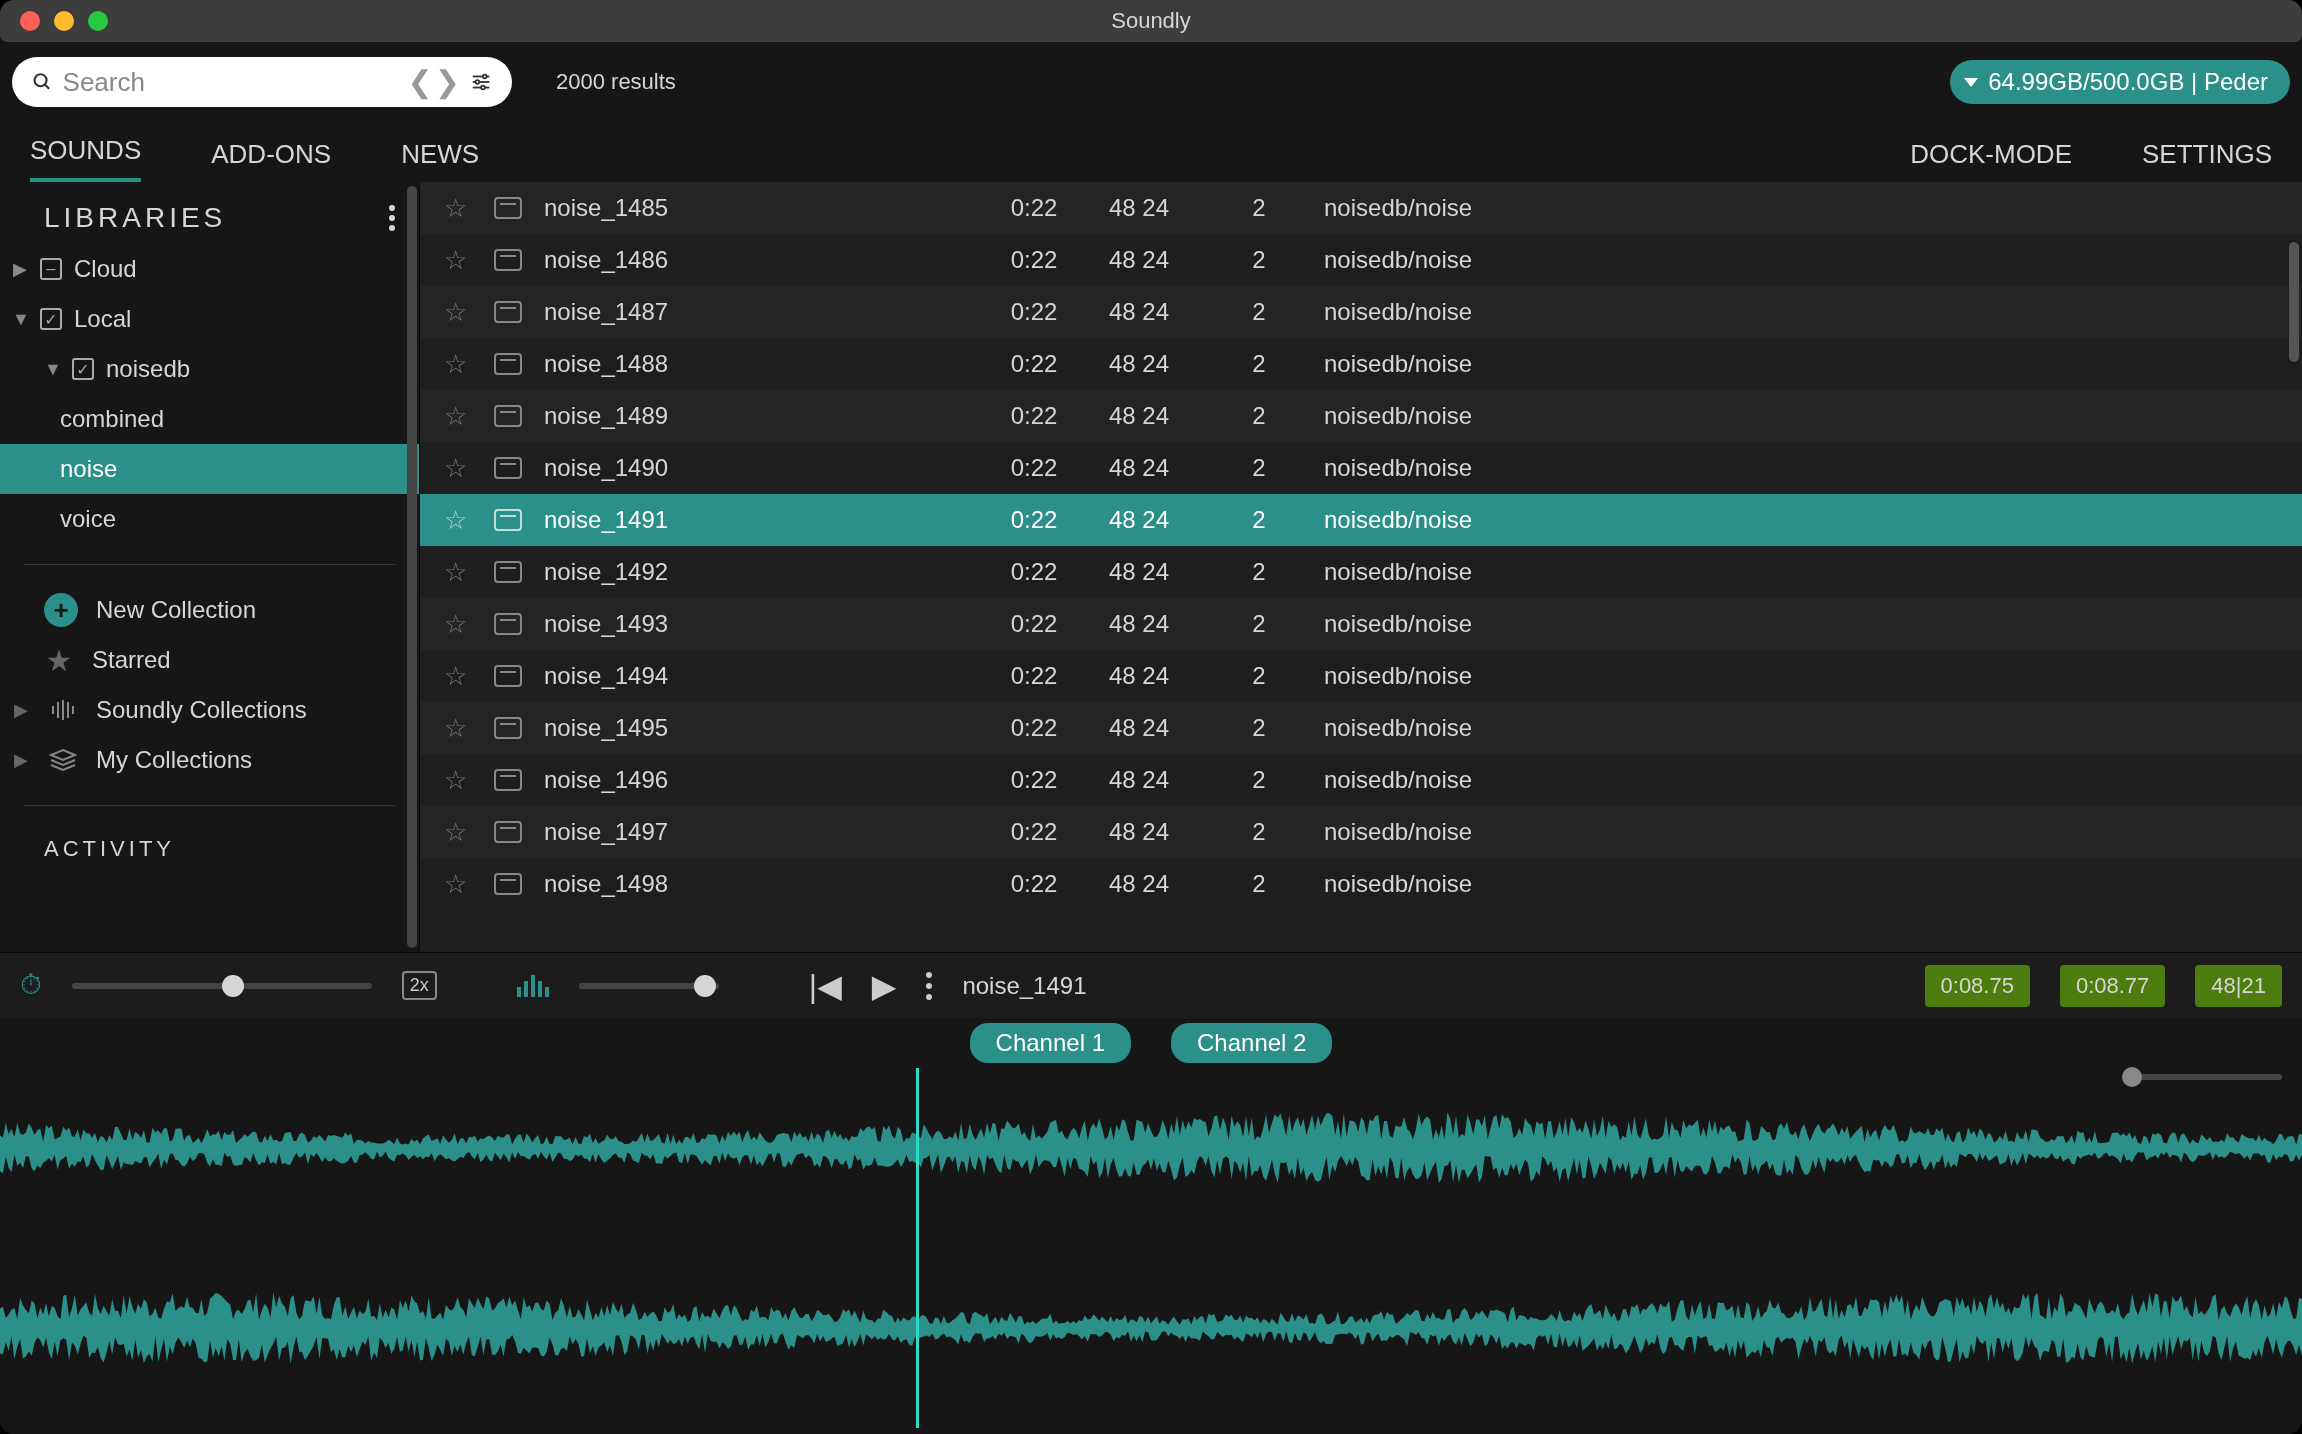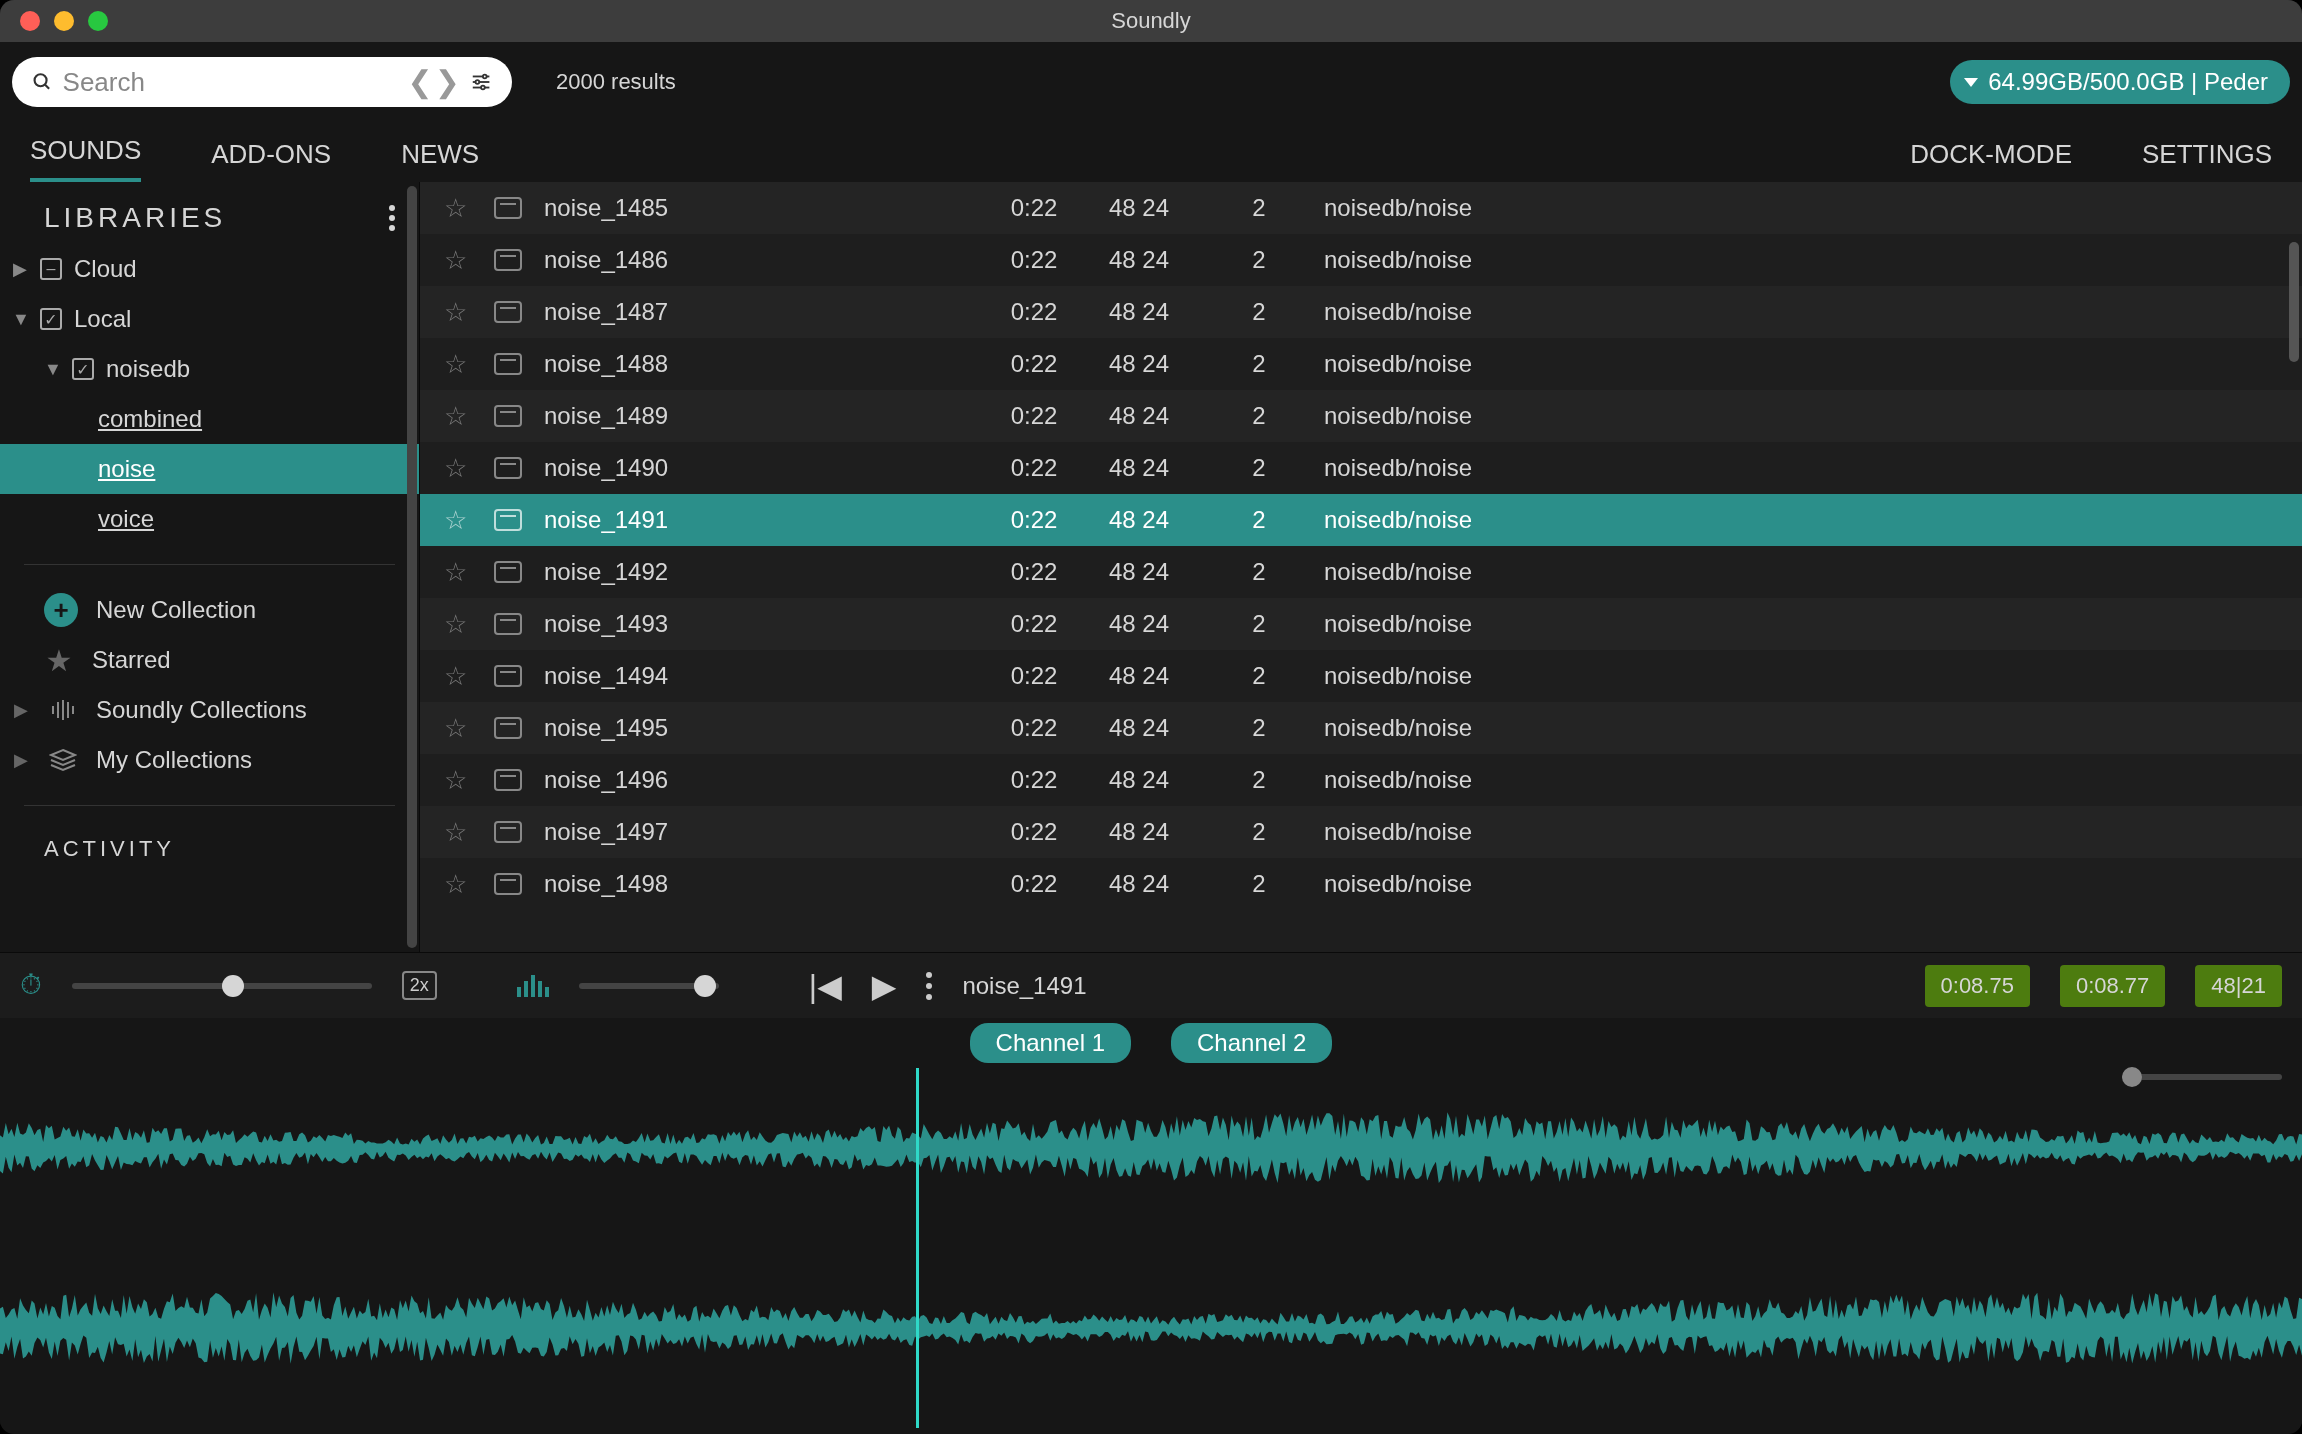--- a/index.html
+++ b/index.html
@@ -1,20 +1,20 @@
 <!DOCTYPE html>
 <html><head>
 <meta charset="utf-8">
 <style>
 * { margin: 0; padding: 0; box-sizing: border-box; font-family: -apple-system, BlinkMacSystemFont, "Segoe UI", Helvetica, Arial, sans-serif; }
 html, body { width: 2302px; height: 1434px; background: #000; overflow: hidden; }
 .window { position: relative; width: 2302px; height: 1434px; background: #161616; border-radius: 14px; overflow: hidden; }
 
 
-.titlebar { height: 42px; background: #3d3d3d; display: flex; align-items: center; position: relative; }
+.titlebar { height: 42px; background: #3d3d3d; display: flex; align-items: center; position: relative; border-radius: 7px; }
 .traffic { display: flex; gap: 14px; padding-left: 20px; }
 .tl { width: 20px; height: 20px; border-radius: 50%; }
 .tl.red { background: #ff5f57; }
 .tl.yel { background: #febc2e; }
 .tl.grn { background: #28c840; }
 .title { position: absolute; left: 0; right: 0; text-align: center; color: #d6d6d6; font-size: 22px; pointer-events: none; }
 
 
 .topbar { height: 80px; display: flex; align-items: center; padding: 0 12px; }
 .searchwrap { display: flex; align-items: center; background: #fff; border-radius: 40px; height: 50px; width: 500px; padding: 0 20px; gap: 10px; }
@@ -40,21 +40,21 @@
 .sidebar { width: 420px; background: #161616; position: relative; border-right: 1px solid #0a0a0a; }
 .sb-scroll { width: 10px; background: #444; position: absolute; right: 2px; top: 4px; bottom: 4px; border-radius: 5px; }
 .sb-inner { padding: 10px 0 0 0; }
 .sb-head { display: flex; align-items: center; justify-content: space-between; padding: 10px 24px 10px 44px; }
 .sb-head .label { color: #d6d6d6; letter-spacing: 4px; font-size: 28px; }
 .dots3 { color: #d6d6d6; font-size: 26px; letter-spacing: 0; line-height: 0.4; display: flex; flex-direction: column; gap: 4px; }
 .dots3 span { width: 6px; height: 6px; background: #d6d6d6; border-radius: 50%; }
 .tree-item { display: flex; align-items: center; height: 50px; padding-left: 12px; gap: 12px; color: #d6d6d6; font-size: 24px; cursor: pointer; }
 .tree-item.l1 { padding-left: 12px; }
 .tree-item.l2 { padding-left: 44px; }
-.tree-item.l3 { padding-left: 98px; text-decoration: underline; }
+.tree-item.l3 { padding-left: 60px; }
 .tree-item.sel { background: #2b8f8a; color: #fff; }
 .tree-arrow { width: 16px; text-align: center; color: #888; font-size: 18px; }
 .tree-check { width: 22px; height: 22px; border: 2px solid #aaa; border-radius: 3px; display: flex; align-items: center; justify-content: center; font-size: 16px; color: #aaa; }
 .tree-check.minus::after { content: "–"; }
 .tree-check.check::after { content: "✓"; }
 
 .sb-divider { height: 1px; background: #333; margin: 20px 24px; }
 .sb-sect { color: #d6d6d6; letter-spacing: 4px; font-size: 22px; padding: 10px 0 14px 44px; }
 .coll-item { display: flex; align-items: center; height: 50px; padding-left: 44px; gap: 18px; color: #d6d6d6; font-size: 24px; cursor: pointer; }
 .coll-item .plus { width: 34px; height: 34px; background: #2b8f8a; border-radius: 50%; color: #161616; display: flex; align-items: center; justify-content: center; font-size: 26px; font-weight: bold; }

